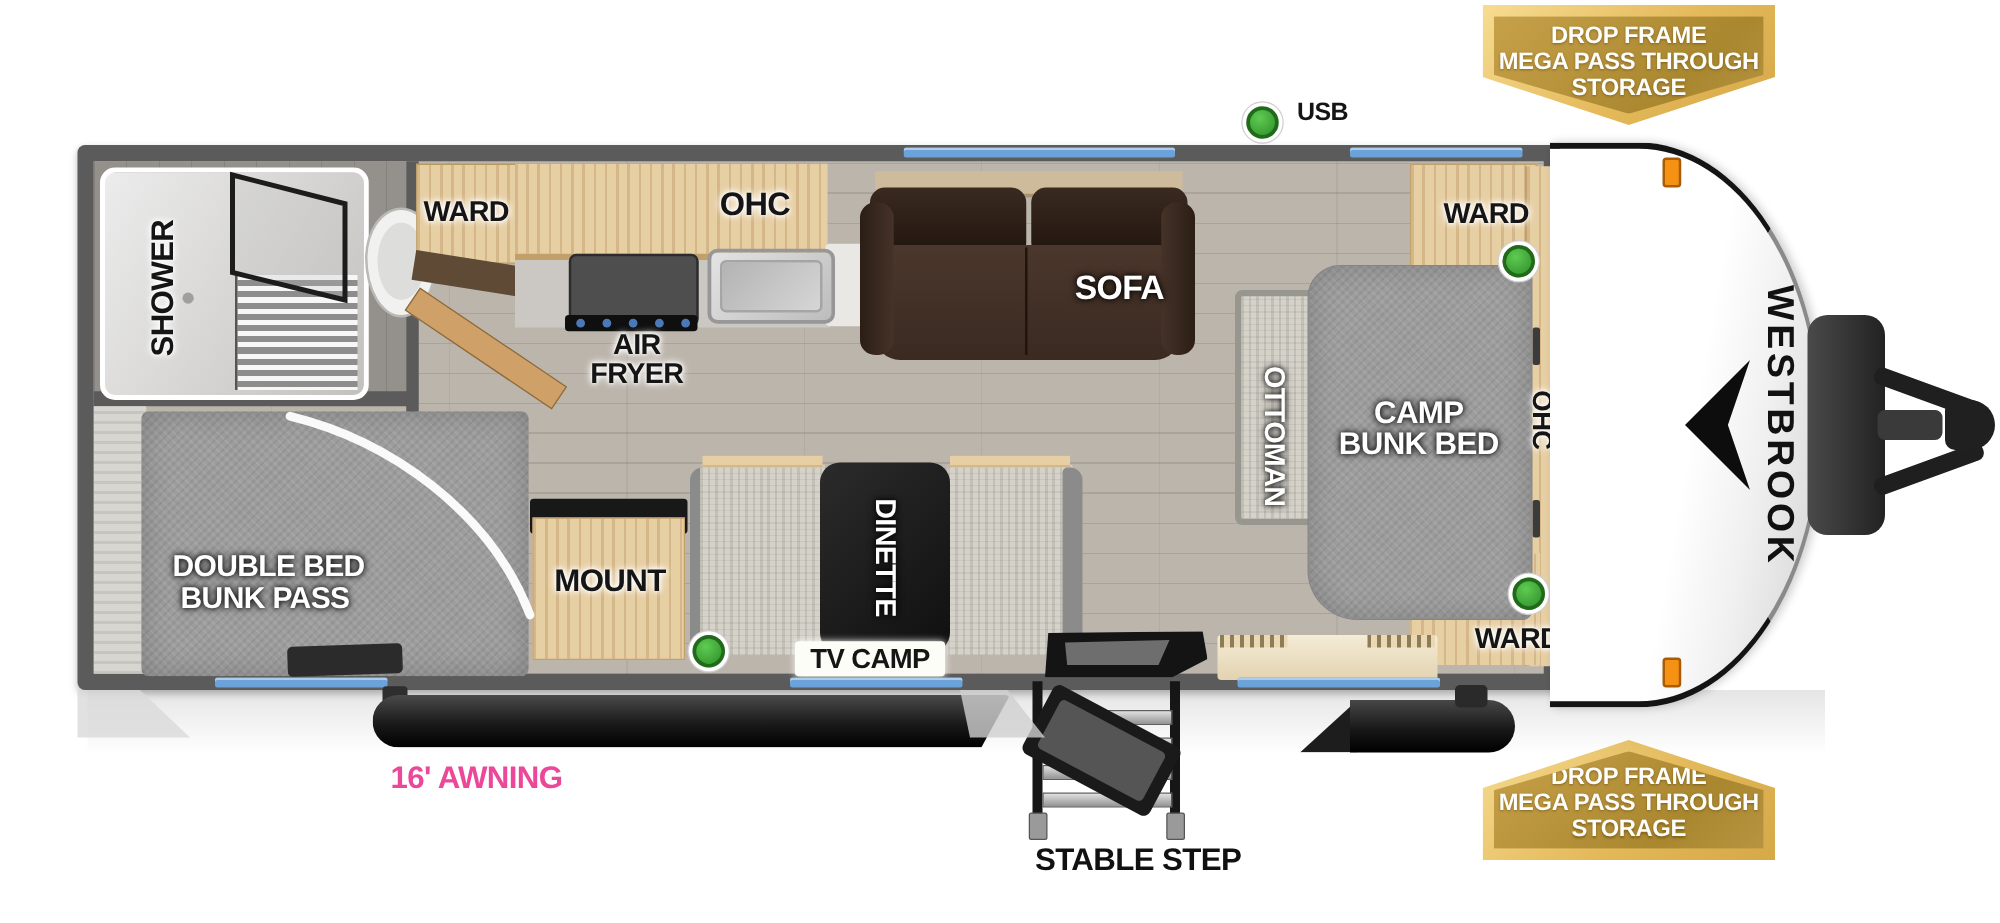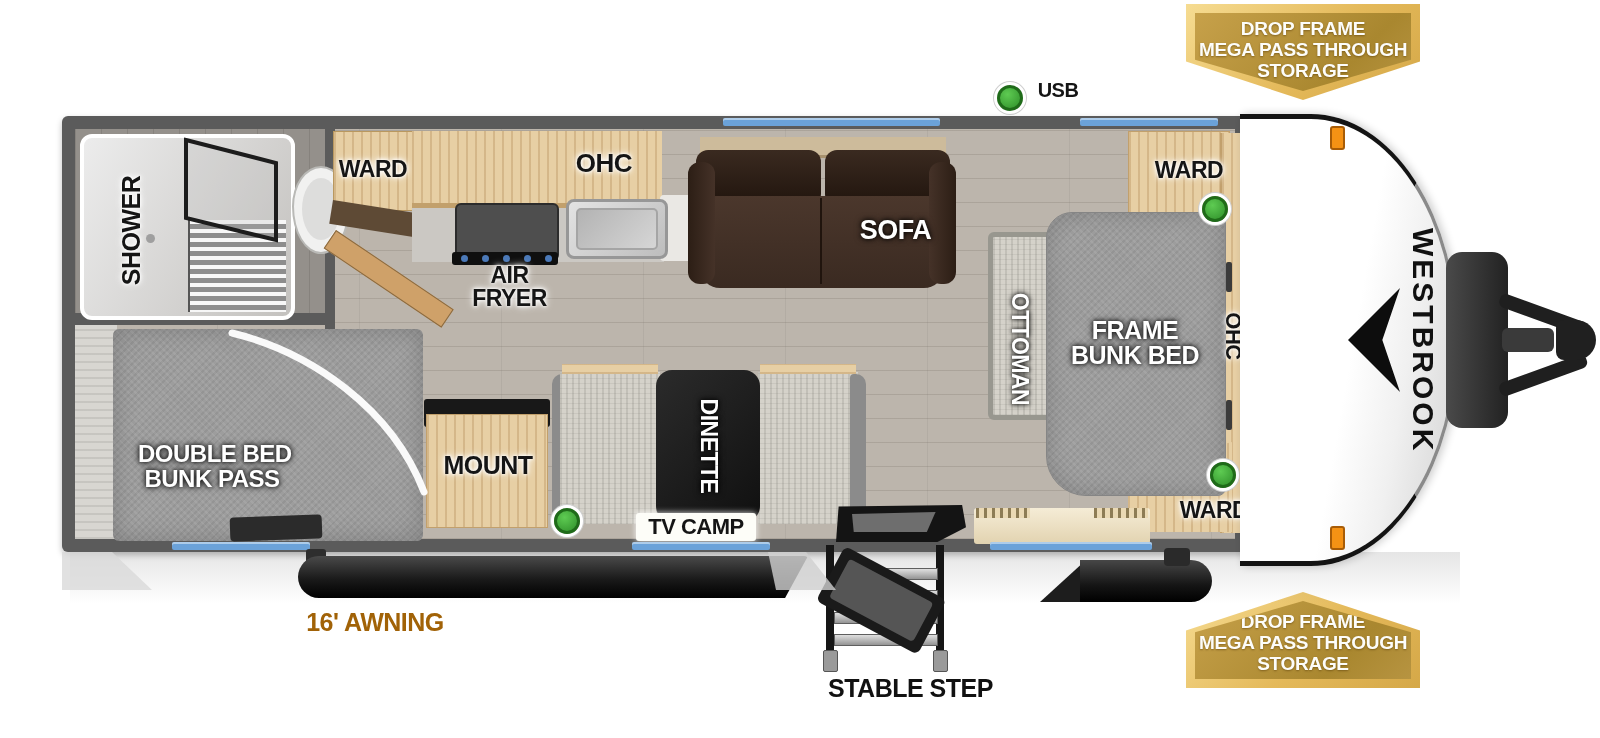--- a/index.html
+++ b/index.html
@@ -105,21 +105,21 @@
   <div class="abs wood" style="left:1128px;top:131px;width:100px;height:88px;border:1px solid #c2a06c;"></div>
   <div class="abs wood" style="left:1220px;top:133px;width:22px;height:400px;border-left:2px solid #c2a06c;"></div>
   <div class="abs" style="left:1226px;top:262px;width:6px;height:30px;background:#3b3b3b;border-radius:2px;"></div>
   <div class="abs" style="left:1226px;top:400px;width:6px;height:30px;background:#3b3b3b;border-radius:2px;"></div>
   <div class="abs wood" style="left:1128px;top:442px;width:104px;height:90px;clip-path:polygon(0 30%,100% 0,100% 100%,0 100%);"></div>
 
   <div class="abs linenFab" style="left:988px;top:232px;width:62px;height:178px;border:5px solid #98978f;border-radius:6px;"></div>
   <div class="lblL" style="left:959px;top:335px;width:120px;height:28px;font-size:23px;transform:rotate(90deg);">OTTOMAN</div>
 
   <div class="abs grayFab" style="left:1046px;top:212px;width:178px;height:282px;border:1px solid #858585;border-radius:26px 8px 8px 40px;box-shadow:inset 0 0 22px rgba(0,0,0,.18);"></div>
-  <div class="lblL" style="left:1085px;top:316px;width:100px;font-size:25px;">FRAME</div>
+  <div class="lblL" style="left:1085px;top:316px;width:100px;font-size:25px;">CAMP</div>
   <div class="lblL" style="left:1070px;top:341px;width:130px;font-size:25px;">BUNK BED</div>
 
   <div class="lblD" style="left:1146px;top:157px;width:86px;font-size:23px;">WARD</div>
   <div class="lblD" style="left:1172px;top:322px;width:120px;height:28px;font-size:22px;transform:rotate(90deg);">OHC</div>
   <div class="lblD" style="left:1168px;top:497px;width:92px;font-size:23px;">WARD</div>
   <div class="dot" style="left:1202px;top:196px;"></div>
   <div class="dot" style="left:1210px;top:462px;"></div>
 
   <div class="abs" style="left:75px;top:325px;width:42px;height:214px;background:#d8d6d1;background-image:repeating-linear-gradient(0deg,rgba(120,120,115,.18) 0 2px,rgba(0,0,0,0) 2px 8px);"></div>
   <div class="abs grayFab" style="left:113px;top:329px;width:310px;height:212px;border-radius:6px;box-shadow:inset 0 0 24px rgba(0,0,0,.2);"></div>
@@ -155,21 +155,21 @@
   <div class="window" style="left:172px;top:542px;width:138px;"></div>
   <div class="window" style="left:632px;top:542px;width:138px;"></div>
   <div class="window" style="left:990px;top:542px;width:162px;"></div>
 
   <div class="abs" style="left:1040px;top:560px;width:46px;height:42px;background:#1d1d1d;clip-path:polygon(100% 0,100% 100%,0 100%);"></div>
   <div class="abs" style="left:1080px;top:560px;width:132px;height:42px;background:linear-gradient(180deg,#474747,#151515 60%,#000);border-radius:0 22px 22px 0;"></div>
   <div class="abs" style="left:1164px;top:548px;width:26px;height:18px;background:#2a2a2a;border-radius:4px;"></div>
 
   <div class="abs" style="left:306px;top:549px;width:20px;height:26px;background:#2e2e2e;border-radius:3px;"></div>
   <div class="abs" style="left:298px;top:556px;width:510px;height:42px;background:linear-gradient(180deg,#4a4a4a,#1a1a1a 55%,#000);border-radius:21px 4px 4px 21px;clip-path:polygon(0 0,100% 0,95.5% 100%,0 100%);"></div>
-  <div class="lblD" style="left:300px;top:608px;width:150px;font-size:25px;text-shadow:none;color:#a16207;">16' AWNING</div>
+  <div class="lblD" style="left:300px;top:608px;width:150px;font-size:25px;text-shadow:none;color:#ec4899;text-align:right;">16' AWNING</div>
 
   <div class="abs" style="left:826px;top:545px;width:8px;height:112px;background:#161616;"></div>
   <div class="abs" style="left:936px;top:545px;width:8px;height:112px;background:#161616;"></div>
   <div class="abs" style="left:834px;top:568px;width:102px;height:10px;background:linear-gradient(180deg,#e0e0e0,#949494);border:1px solid #5f5f5f;"></div>
   <div class="abs" style="left:834px;top:590px;width:102px;height:10px;background:linear-gradient(180deg,#e0e0e0,#949494);border:1px solid #5f5f5f;"></div>
   <div class="abs" style="left:834px;top:612px;width:102px;height:10px;background:linear-gradient(180deg,#e0e0e0,#949494);border:1px solid #5f5f5f;"></div>
   <div class="abs" style="left:834px;top:634px;width:102px;height:10px;background:linear-gradient(180deg,#e0e0e0,#949494);border:1px solid #5f5f5f;"></div>
   <div class="abs" style="left:823px;top:650px;width:13px;height:20px;background:#9a9a9a;border:1px solid #555;border-radius:2px;"></div>
   <div class="abs" style="left:933px;top:650px;width:13px;height:20px;background:#9a9a9a;border:1px solid #555;border-radius:2px;"></div>
   <div class="abs" style="left:845px;top:546px;width:115px;height:62px;background:#1a1a1a;border-radius:6px;transform:rotate(28deg);transform-origin:left top;">

